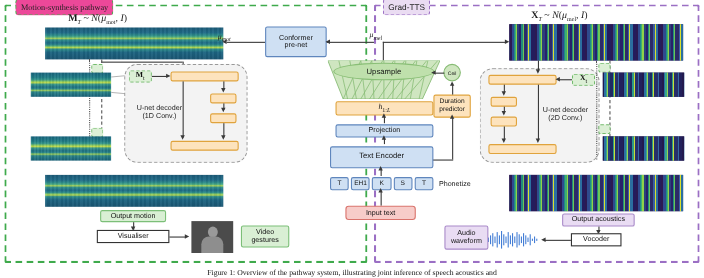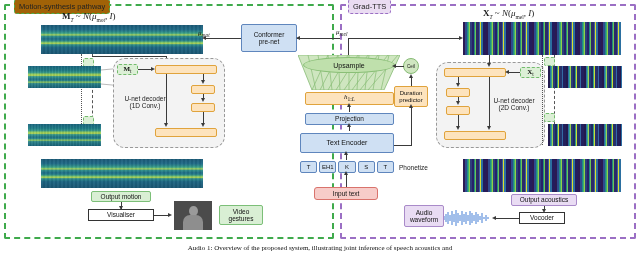--- a/index.html
+++ b/index.html
@@ -8,21 +8,21 @@
   .abs{position:absolute;box-sizing:border-box;}
 
   
   .frame-left{left:4px;top:4px;width:330px;height:235px;
       border:2px dashed #3faa4c;border-radius:2px;}
   .frame-right{left:340px;top:4px;width:296px;height:235px;
       border:2px dashed #9b6fc4;border-radius:2px;}
 
   .frame-tag{border-radius:3px;font-size:7.5px;line-height:11px;
       text-align:center;padding:1px 4px;white-space:nowrap;}
-  .tag-left{left:14px;top:-1px;background:#a16207;border:1px dashed #4caf50;color:#222;}
+  .tag-left{left:14px;top:-1px;background:#ec4899;border:1px dashed #4caf50;color:#222;font-family:Liberation Serif, serif;}
   .tag-right{left:348px;top:-1px;background:#eadcf2;border:1px dashed #9b6fc4;color:#222;}
 
   
   .box{border:1px solid #555;background:#fff;font-size:6.5px;line-height:8px;
        display:flex;align-items:center;justify-content:center;text-align:center;}
   .blue{background:#cfe0f3;border:1px solid #5f86bd;border-radius:2px;color:#111;}
   .orange{background:#fde3bd;border:1px solid #e0a33c;border-radius:2px;color:#111;}
   .green-tag{background:#d9efd4;border:1px solid #7cbf78;border-radius:2px;color:#111;}
   .green-dash{background:#dcefd6;border:1px dashed #74bb6e;border-radius:2px;color:#111;}
   .purple-tag{background:#e9dcf3;border:1px solid #a98ac9;border-radius:2px;color:#111;}
@@ -354,13 +354,13 @@
         <line x1="48" y1="8" x2="48" y2="10"></line>
     </g>
   </svg>
 </div>
 
 <div class="abs purple-tag box two-line fs65" style="left:404px;top:205px;width:40px;height:22px;">
   <div>Audio</div>
   <div>waveform</div>
 </div>
 
-<div class="abs caption" style="left:0;top:244px;width:640px;overflow:hidden;">Audio 1: Overview of the proposed system, illustrating joint inference of speech acoustics and</div>
+<div class="abs caption" style="left:0;top:244px;width:640px;overflow:hidden;">Figure 1: Overview of the pathway system, illustrating joint inference of speech acoustics and</div>
 
 </body></html>

